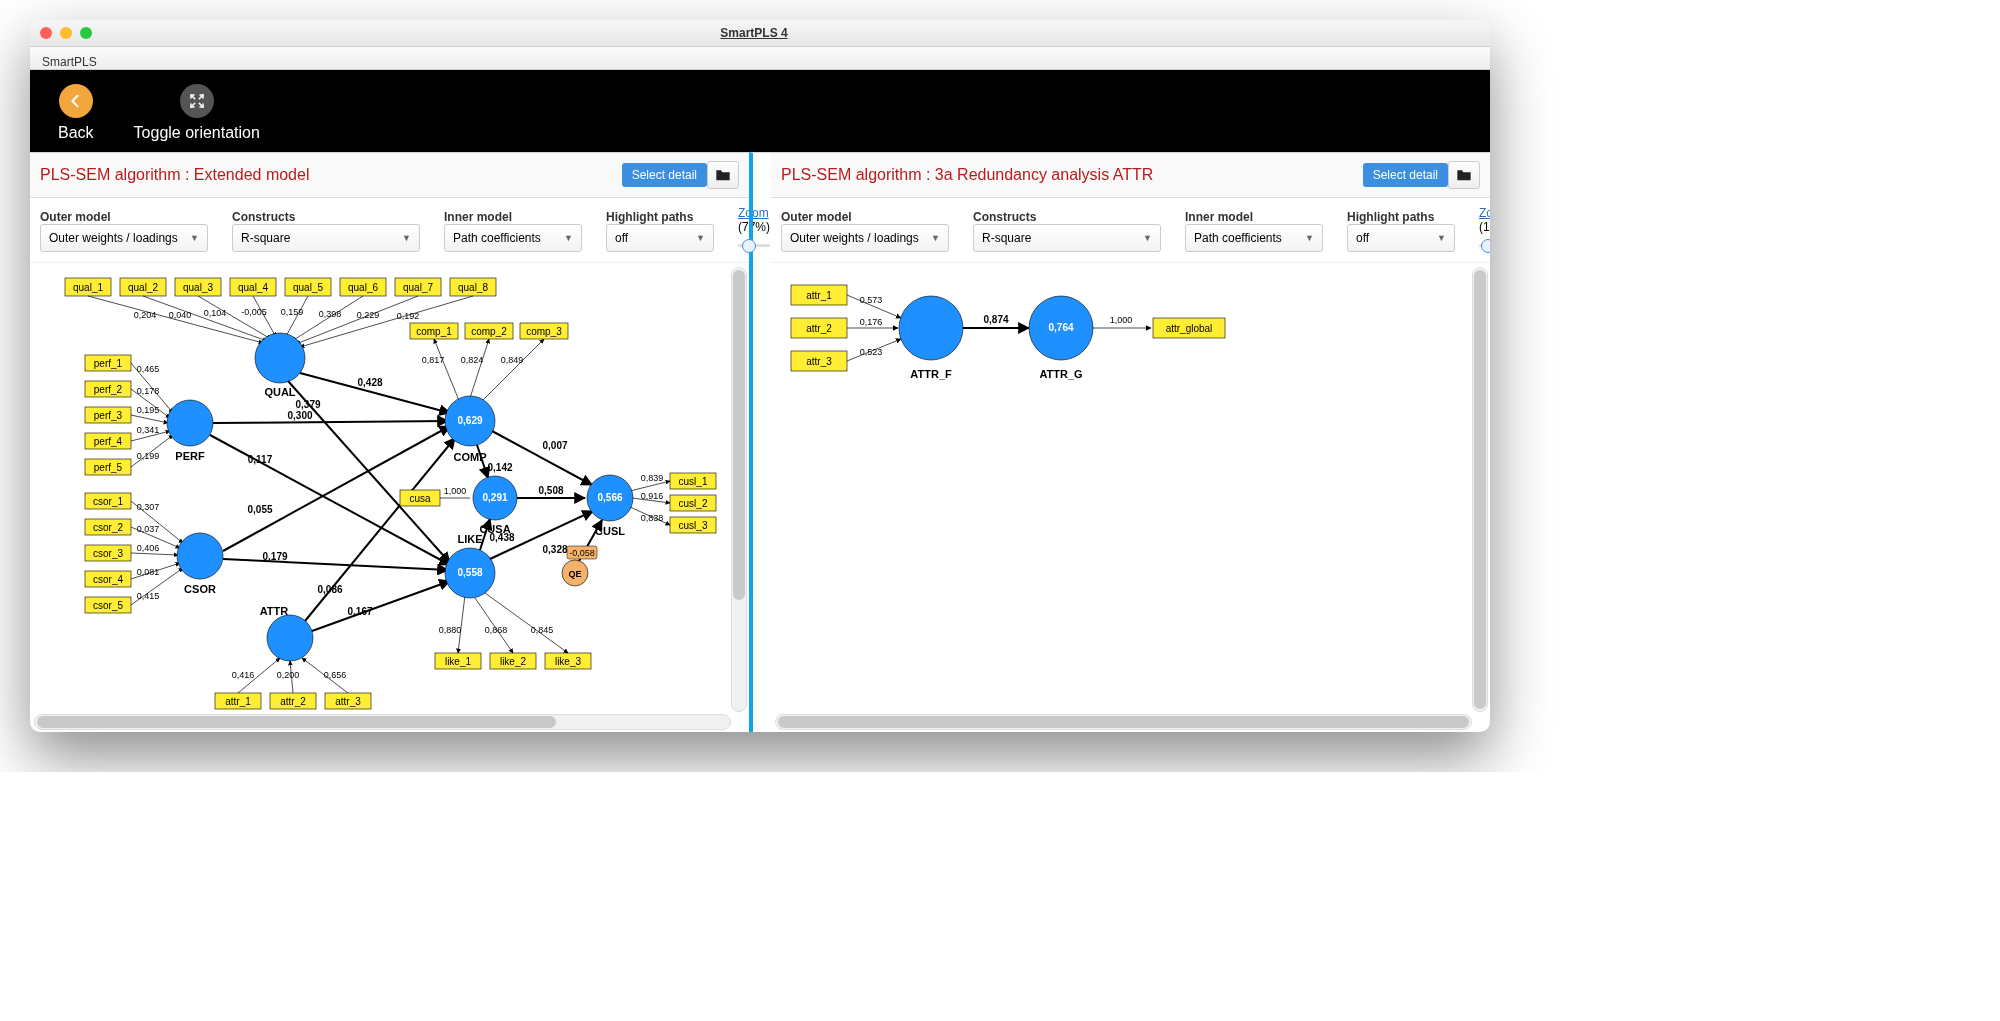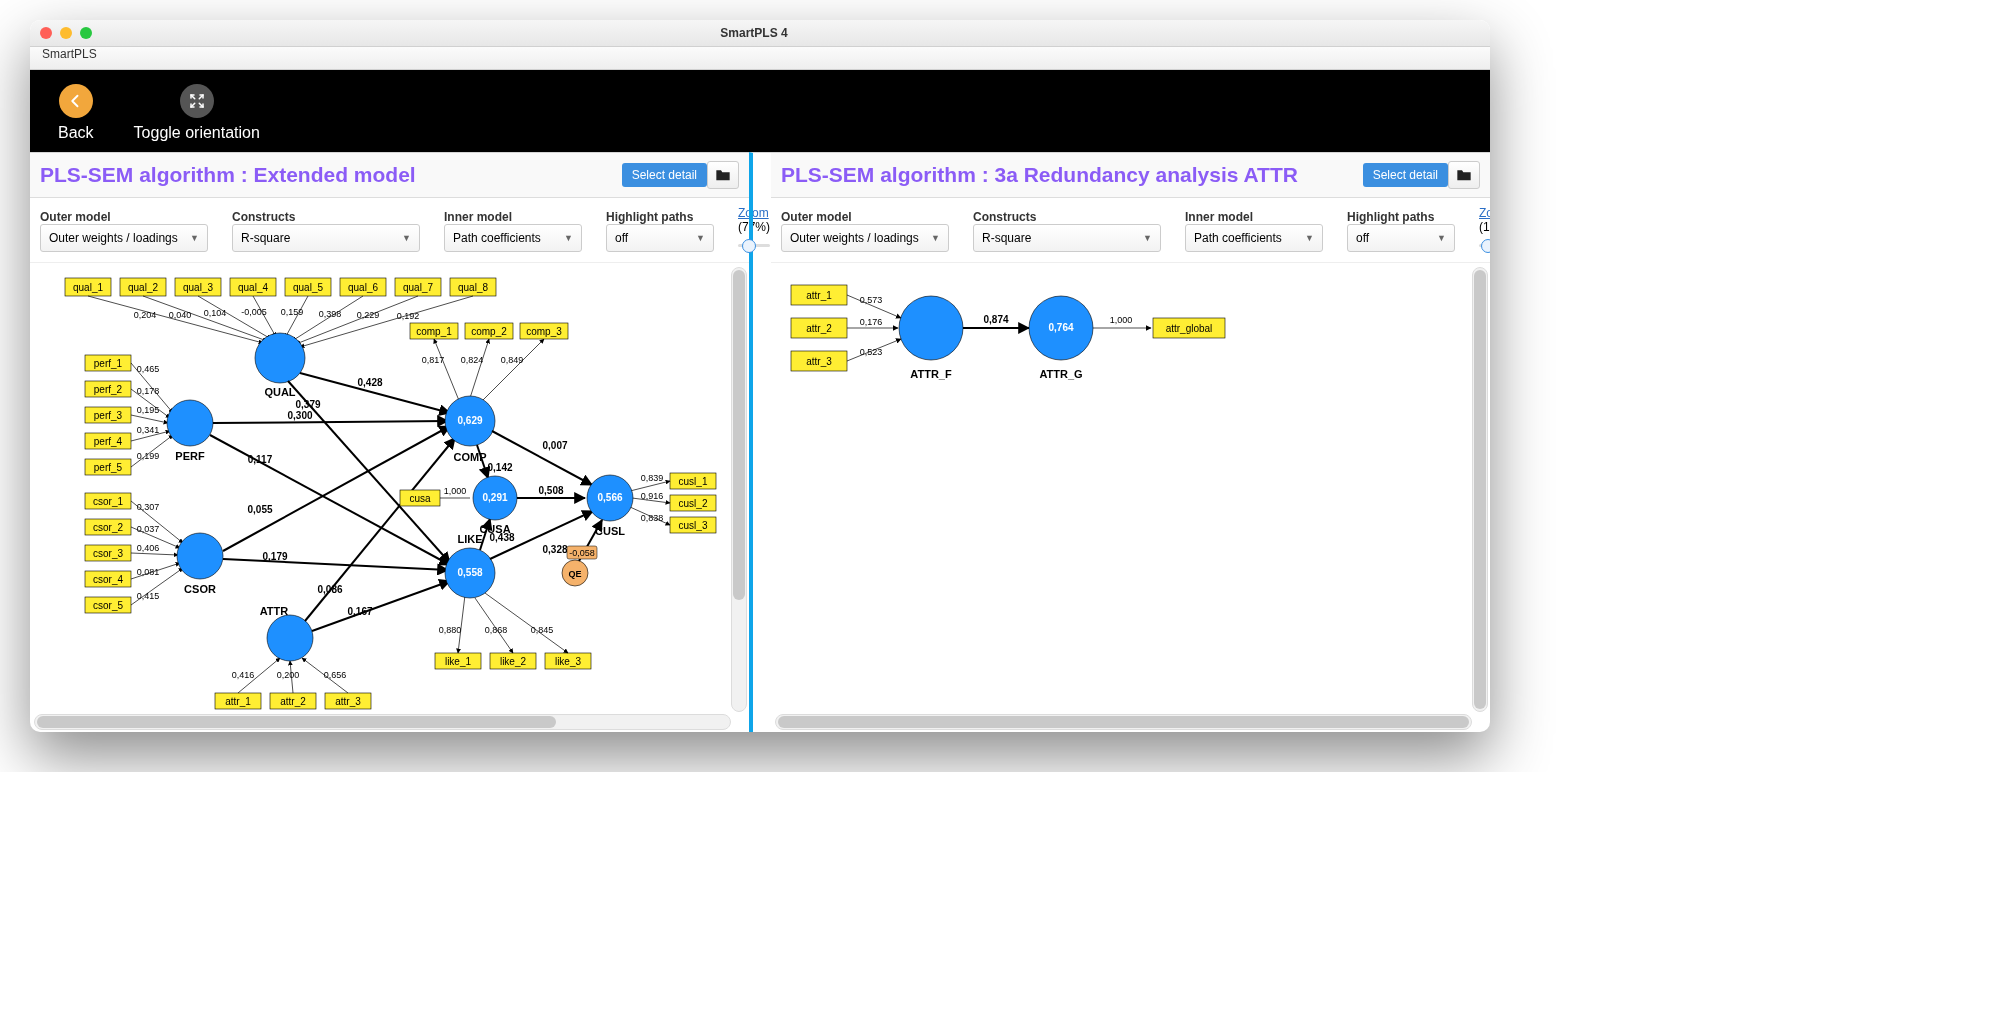--- a/index.html
+++ b/index.html
@@ -3,38 +3,38 @@
 <meta charset="utf-8">
 <style>
   html, body { margin:0; padding:0; font-family:Arial,Helvetica,sans-serif; background:#fff; }
   .shadow-wrap { padding:20px 30px 40px 30px; }
   .window { width:1460px; border-radius:10px; overflow:hidden; box-shadow:0 25px 60px rgba(0,0,0,0.45); background:#fff; }
 
   .titlebar { height:26px; background:linear-gradient(#f6f6f6,#e7e7e7); display:flex; align-items:center; position:relative; border-top-left-radius:10px; border-top-right-radius:10px; border-bottom:1px solid #d0d0d0;}
   .traffic { display:flex; gap:8px; margin-left:10px;}
   .tl { width:12px; height:12px; border-radius:50%; }
   .tl.red{background:#ff5f57;} .tl.yellow{background:#febc2e;} .tl.green{background:#28c840;}
-  .titlebar .wtitle { position:absolute; left:0; right:12px; text-align:center; font-size:12px; font-weight:bold; color:#333; }
-
-  .menubar { height:22px; background:linear-gradient(#fbfbfb,#eeeeee); border-bottom:1px solid #d0d0d0; font-size:12px; color:#333; display:flex; align-items:flex-start; padding:0 8px;}
+  .titlebar .wtitle { position:absolute; left:0; right:12px; text-align:center; font-size:12px; font-weight:bold; color:#333;text-decoration:underline; }
+
+  .menubar { height:22px; background:linear-gradient(#fbfbfb,#eeeeee); border-bottom:1px solid #d0d0d0; font-size:12px; color:#333; display:flex; align-items:flex-end; padding:0 8px;}
   .menubar span { padding:0 4px; }
 
   .toolbar { background:#000; color:#fff; display:flex; gap:40px; padding:14px 28px 10px 28px; align-items:flex-end;}
   .tbtn { display:flex; flex-direction:column; align-items:center; gap:6px; font-size:16px; cursor:pointer;}
   .circle-btn { width:34px; height:34px; border-radius:50%; display:flex; align-items:center; justify-content:center; }
   .circle-orange { background:#f2a73c; }
   .circle-gray { background:#555; }
   .circle-btn svg { width:18px; height:18px; }
 
   .split { display:flex; height:580px; }
   .pane { flex:1; display:flex; flex-direction:column; min-width:0; border-top:1px solid #d5d5d5;}
   .pane + .pane { border-left:4px solid #0ea5e9;padding-left:18px; }
 
   .pane-header { display:flex; align-items:center; justify-content:space-between; padding:8px 10px; background:#f9f9f9; border-bottom:1px solid #ddd;}
-  .pane-title { font-size:21px; color:#8b5cf6; font-weight:700; white-space:nowrap; overflow:hidden; text-overflow:ellipsis; }
+  .pane-title { font-size:16px; color:#b91c1c; font-weight:400; white-space:nowrap; overflow:hidden; text-overflow:ellipsis; }
   .pane-actions { display:flex; gap:0; align-items:center;}
   .btn-primary { background:#3b8fe0; color:#fff; border:none; border-radius:3px; padding:5px 10px; font-size:12px; cursor:pointer;}
   .btn-icon { width:30px; height:26px; border:1px solid #ccc; border-radius:3px; background:linear-gradient(#fff,#eee); display:flex; align-items:center; justify-content:center; cursor:pointer;}
 
   .controls { display:flex; gap:24px; padding:8px 10px 10px 10px; background:#fff; border-bottom:1px solid #eee; font-size:12px; align-items:flex-end;}
   .ctrl { display:flex; flex-direction:column; }
   .ctrl label { color:#333; font-weight:bold; font-size:12px;}
   .sel { height:26px; border:1px solid #ccc; border-radius:3px; background:linear-gradient(#fff,#f2f2f2); display:flex; align-items:center; justify-content:space-between; padding:0 8px; font-size:12px; min-width:120px; cursor:pointer;}
   .sel .caret { font-size:9px; color:#666; margin-left:8px;}
   .zoom-group { display:flex; flex-direction:column; gap:4px; flex:1; max-width:150px;}

